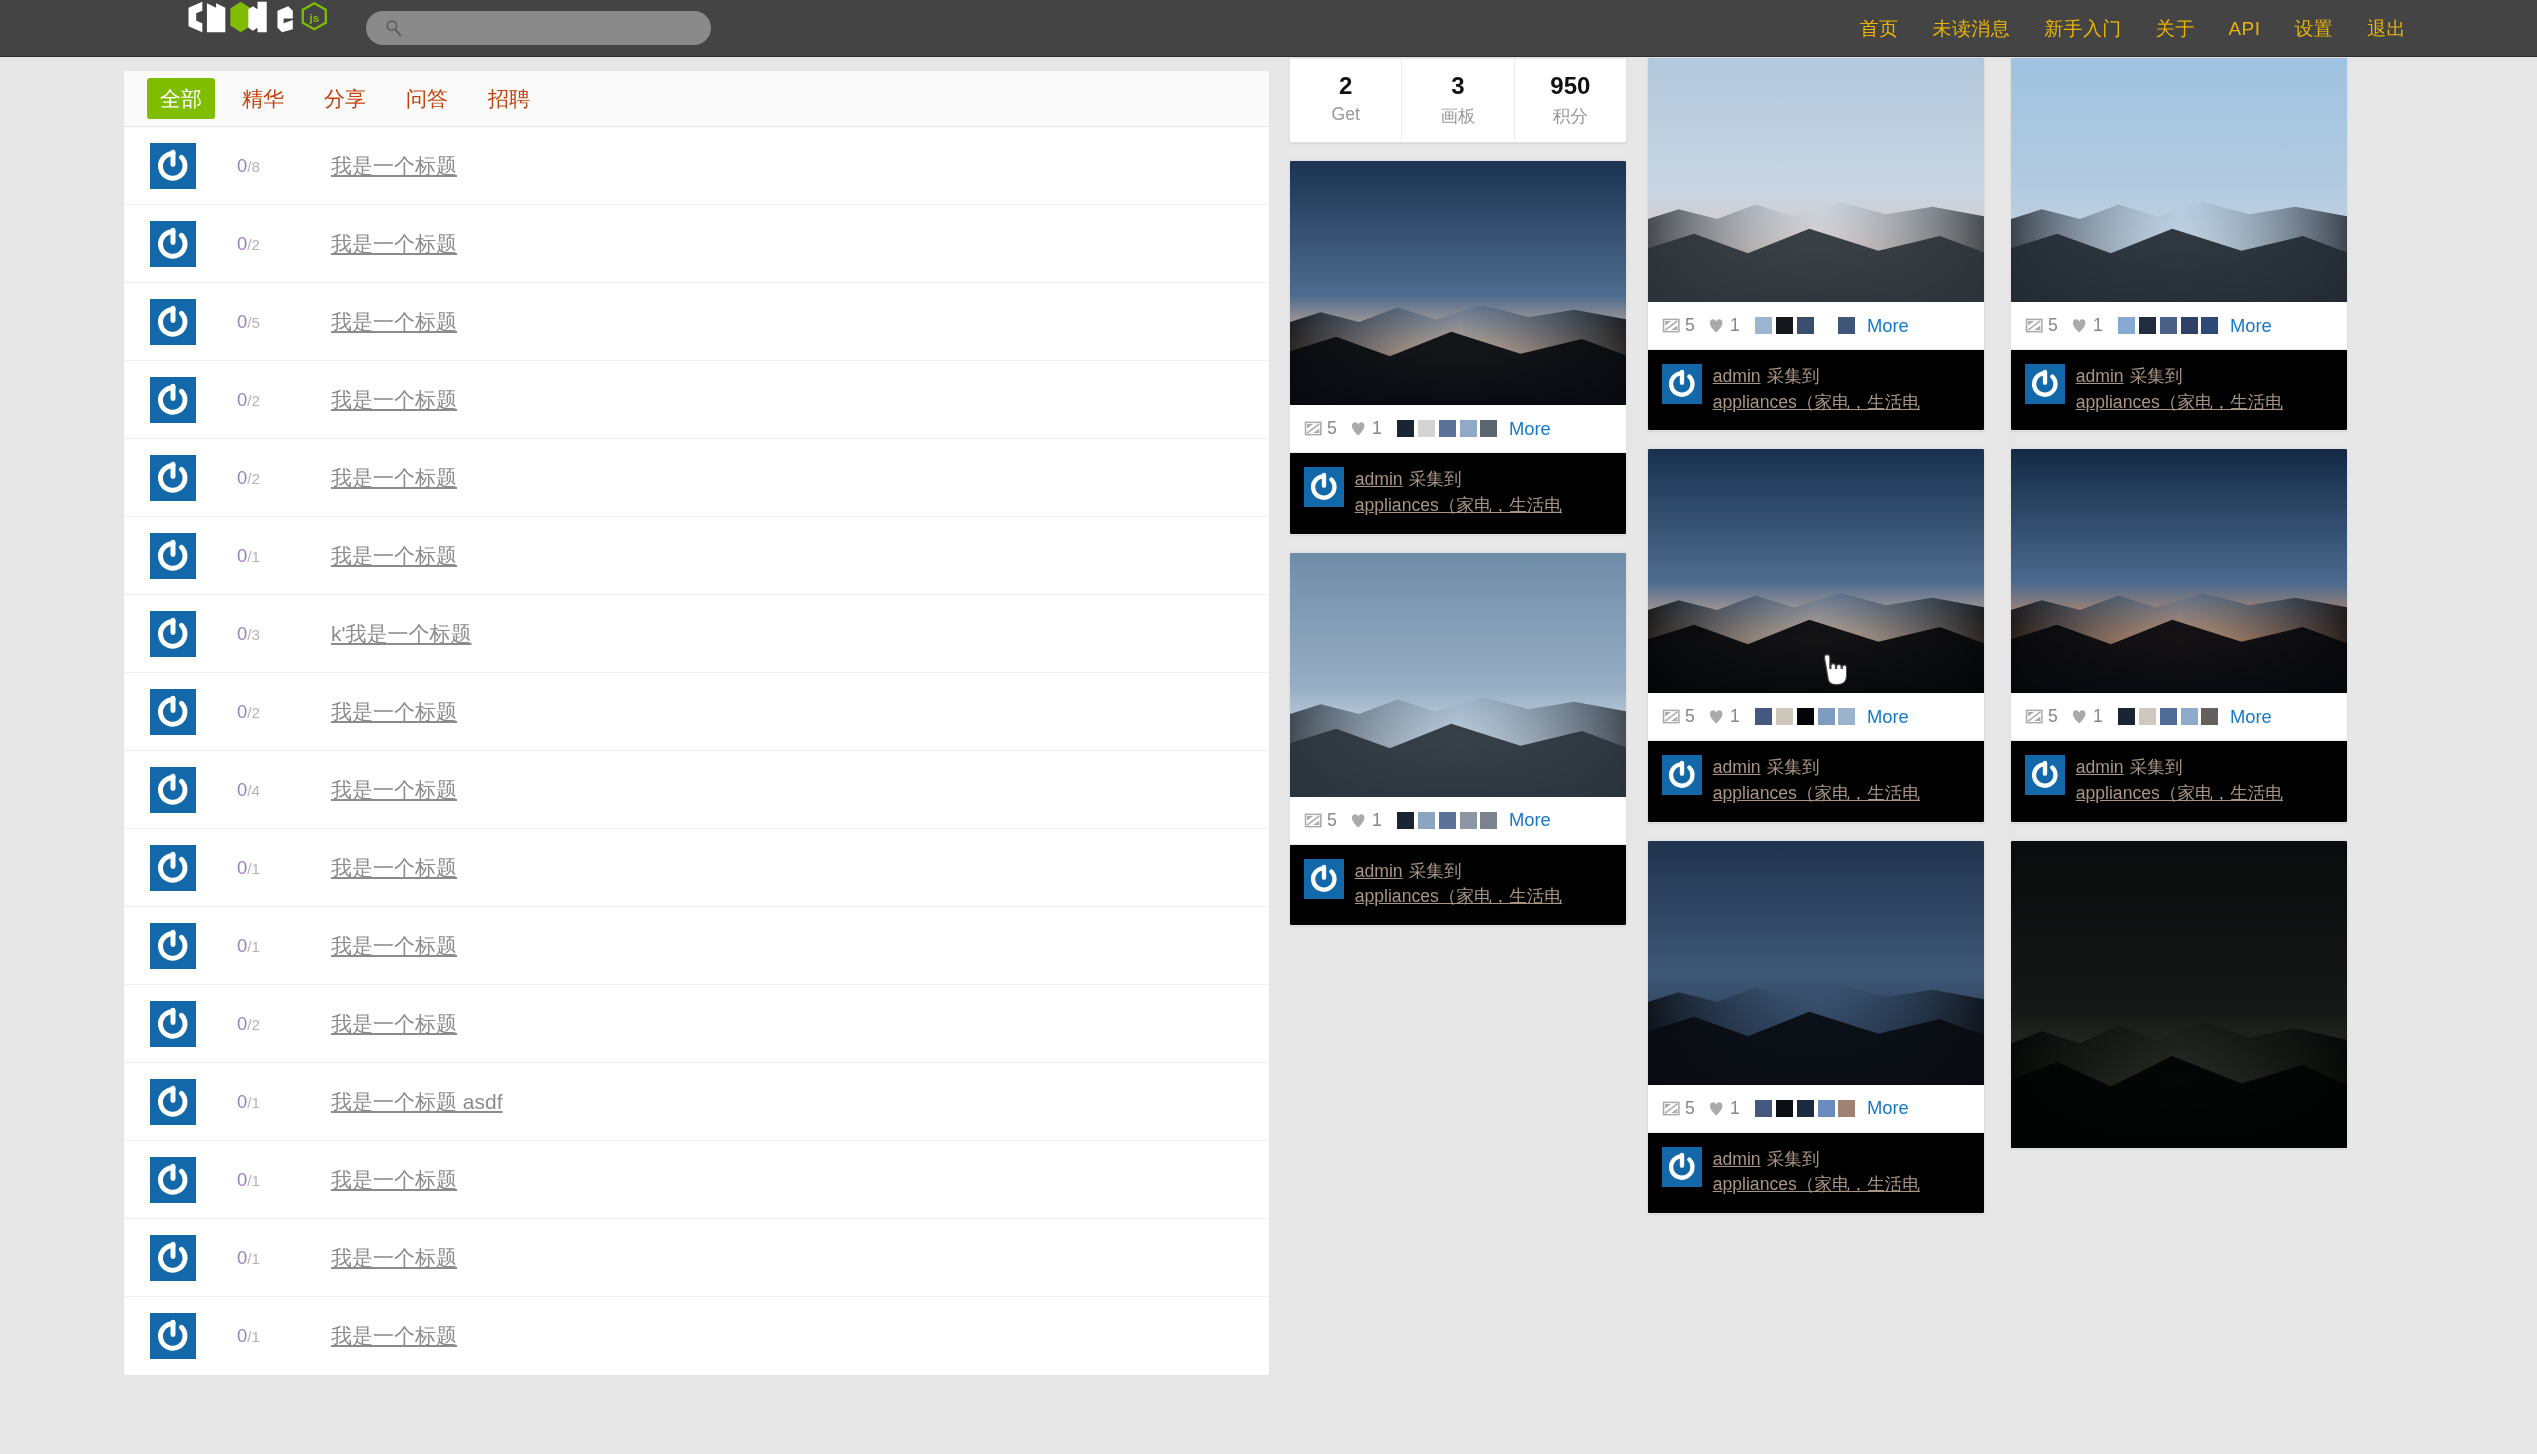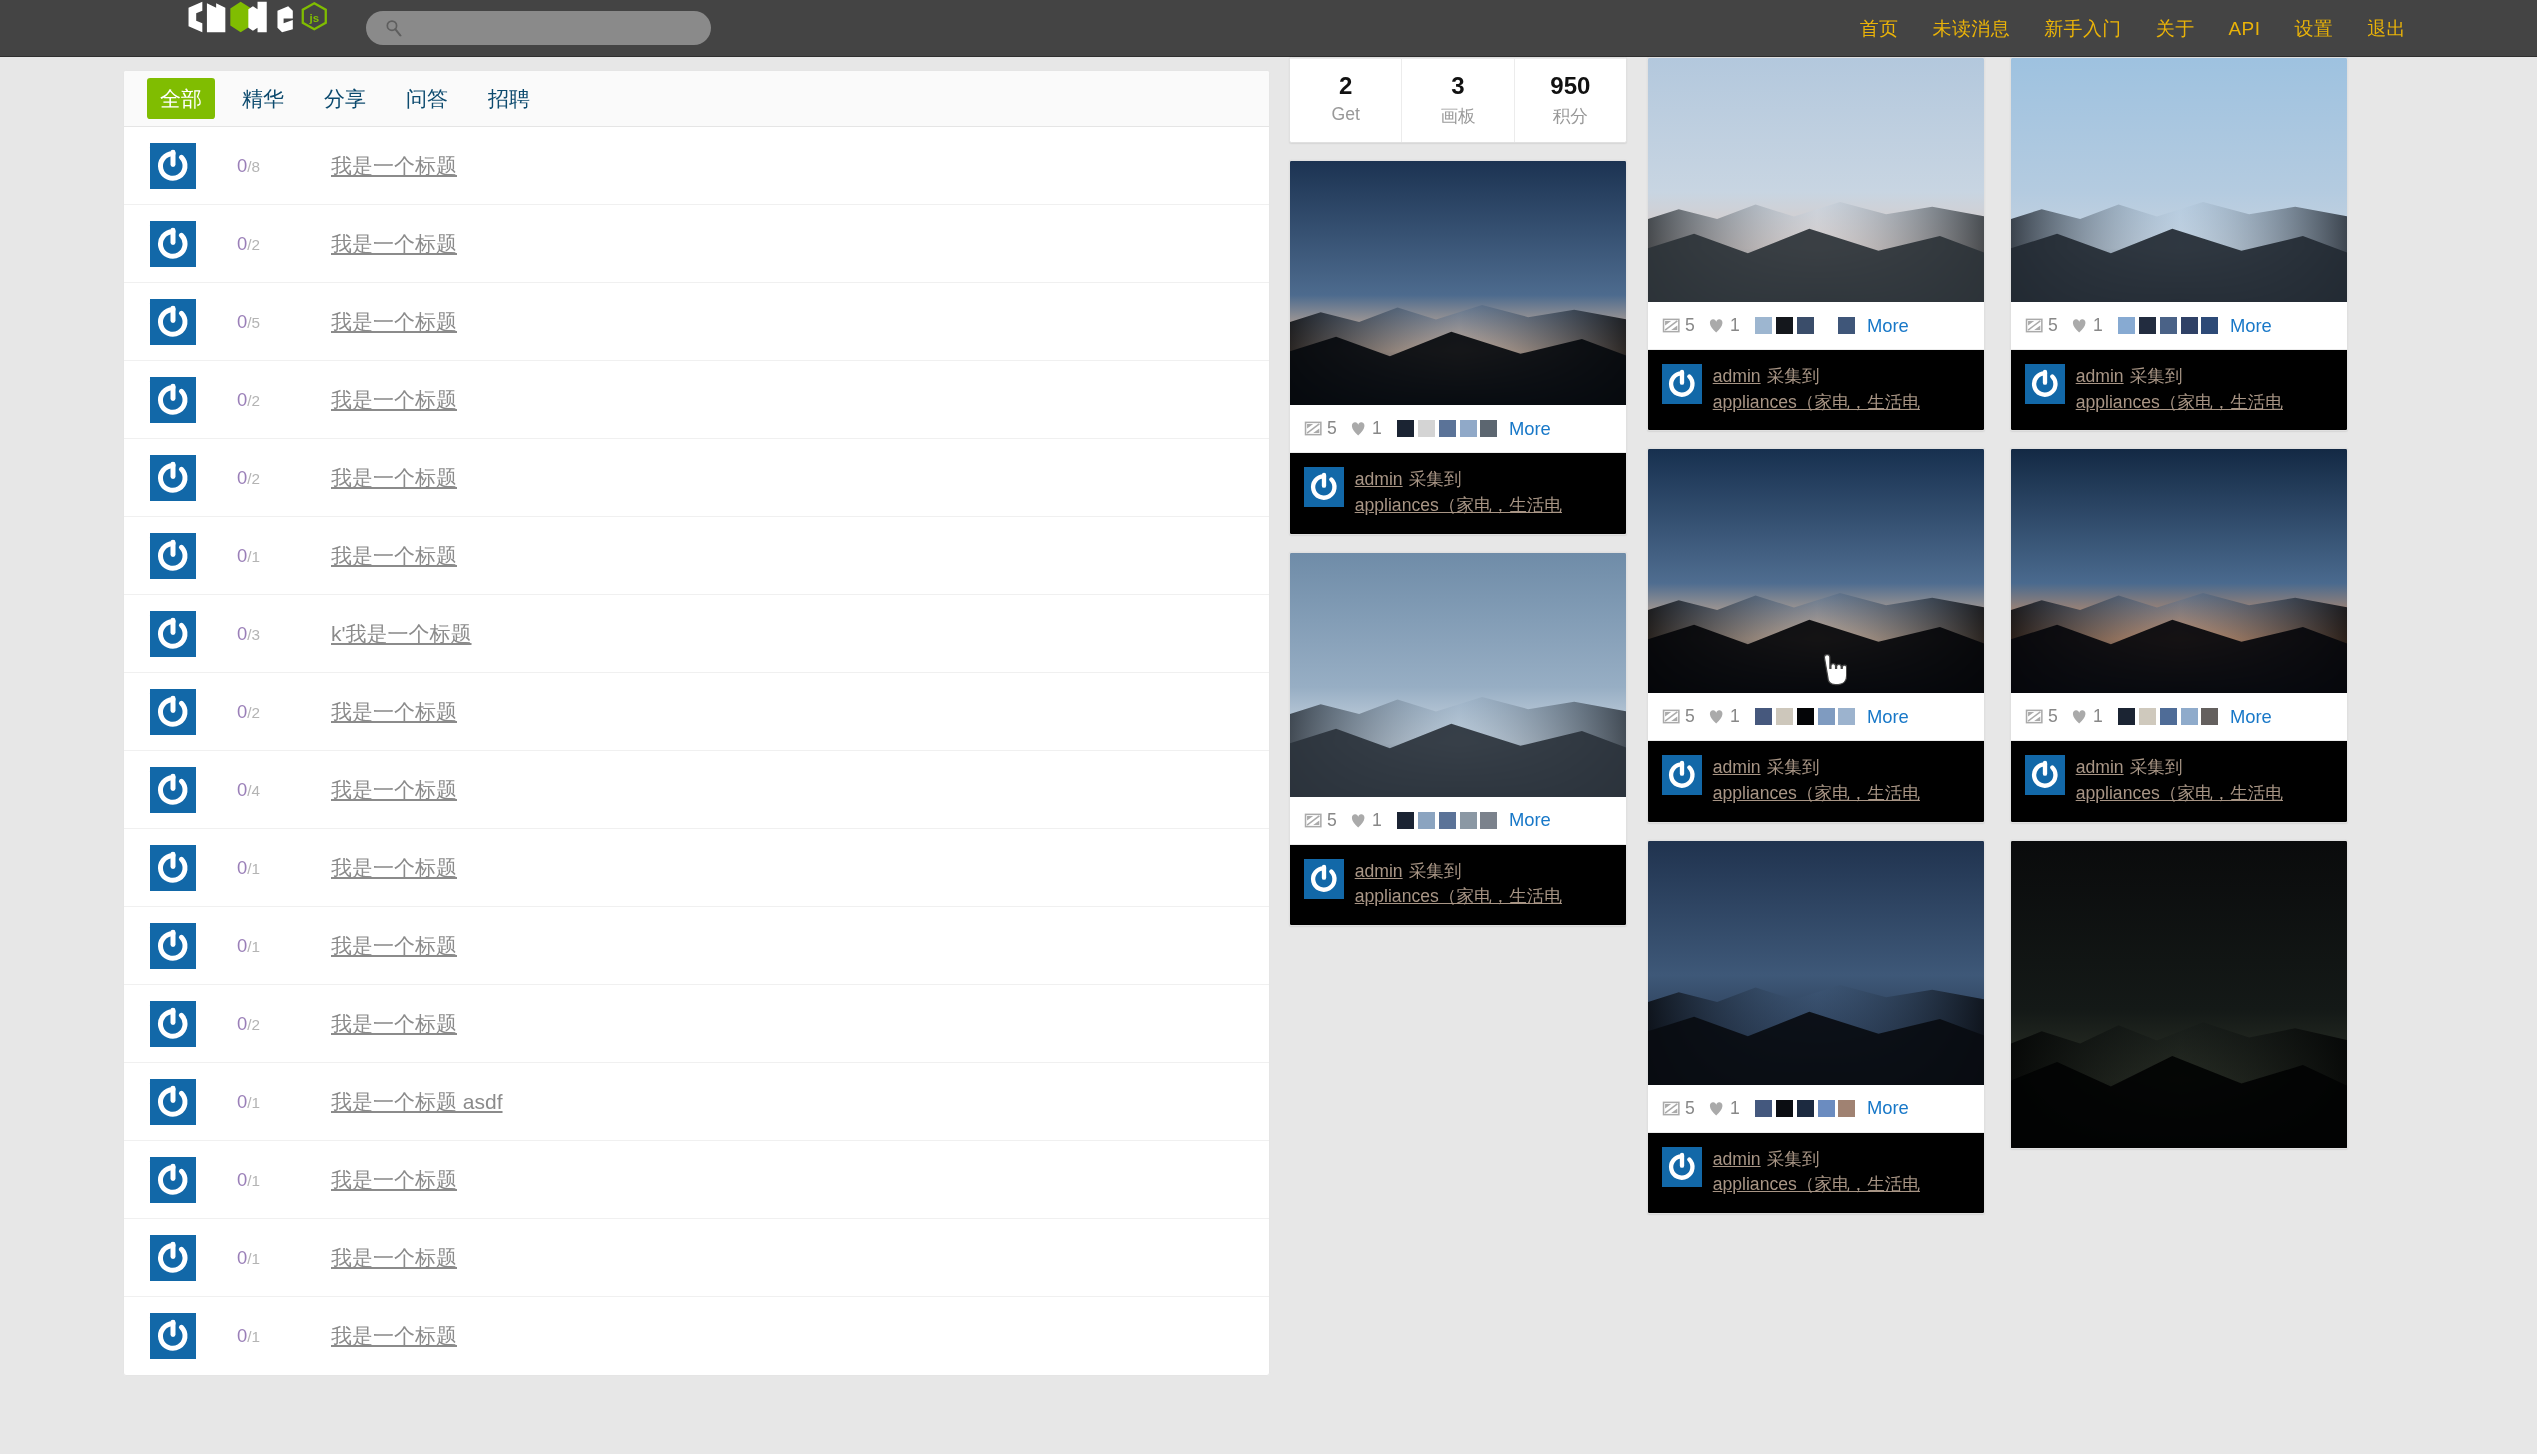--- a/index.html
+++ b/index.html
@@ -73,21 +73,21 @@
     border-radius: 3.1px;
     overflow: hidden;
   }
   .topic-tabs {
     height: 56px; background: #fafafa;
     border-bottom: 0.8px solid #e5e5e5;
     display: flex; align-items: center;
     padding-left: 23px;
   }
   .tab {
-    font-size: 21px; color: #0c4a6e;
+    font-size: 21px; color: #c2410c;
     padding: 6.1px 13px; margin-right: 14px;
     text-decoration: none; border-radius: 3.1px;
     white-space: nowrap;
   }
   .tab.active { background: #80bd01; color: #ffffff; }
 
   .topic-row {
     height: 78px;
     display: flex; align-items: center;
     border-bottom: 0.8px solid #f0f0f0;

